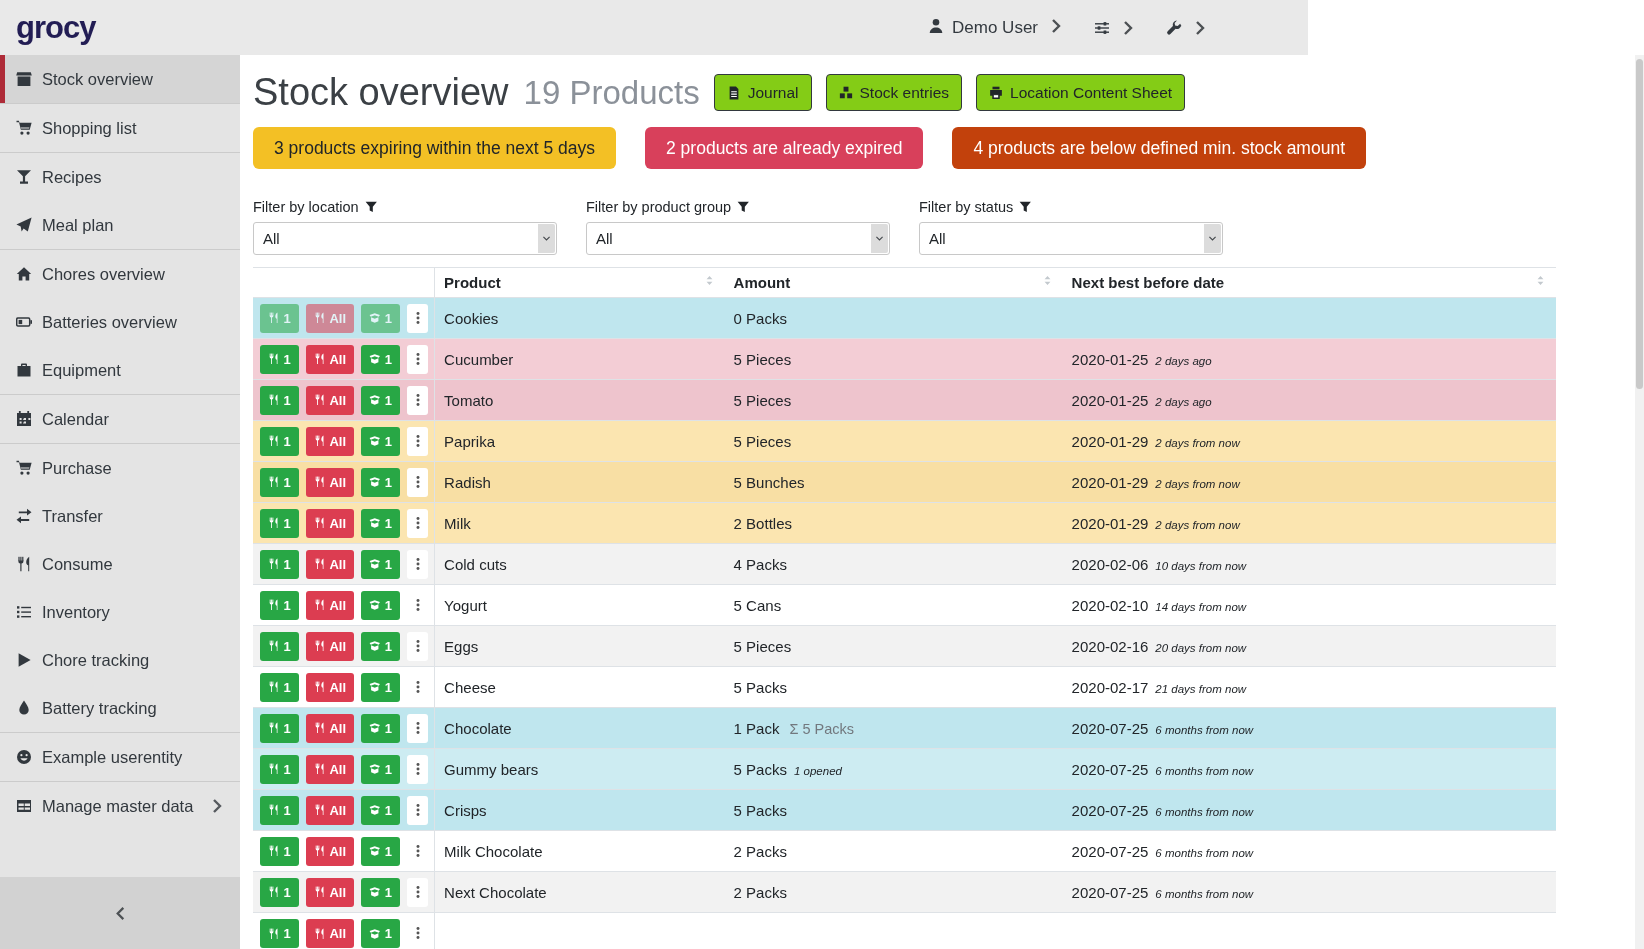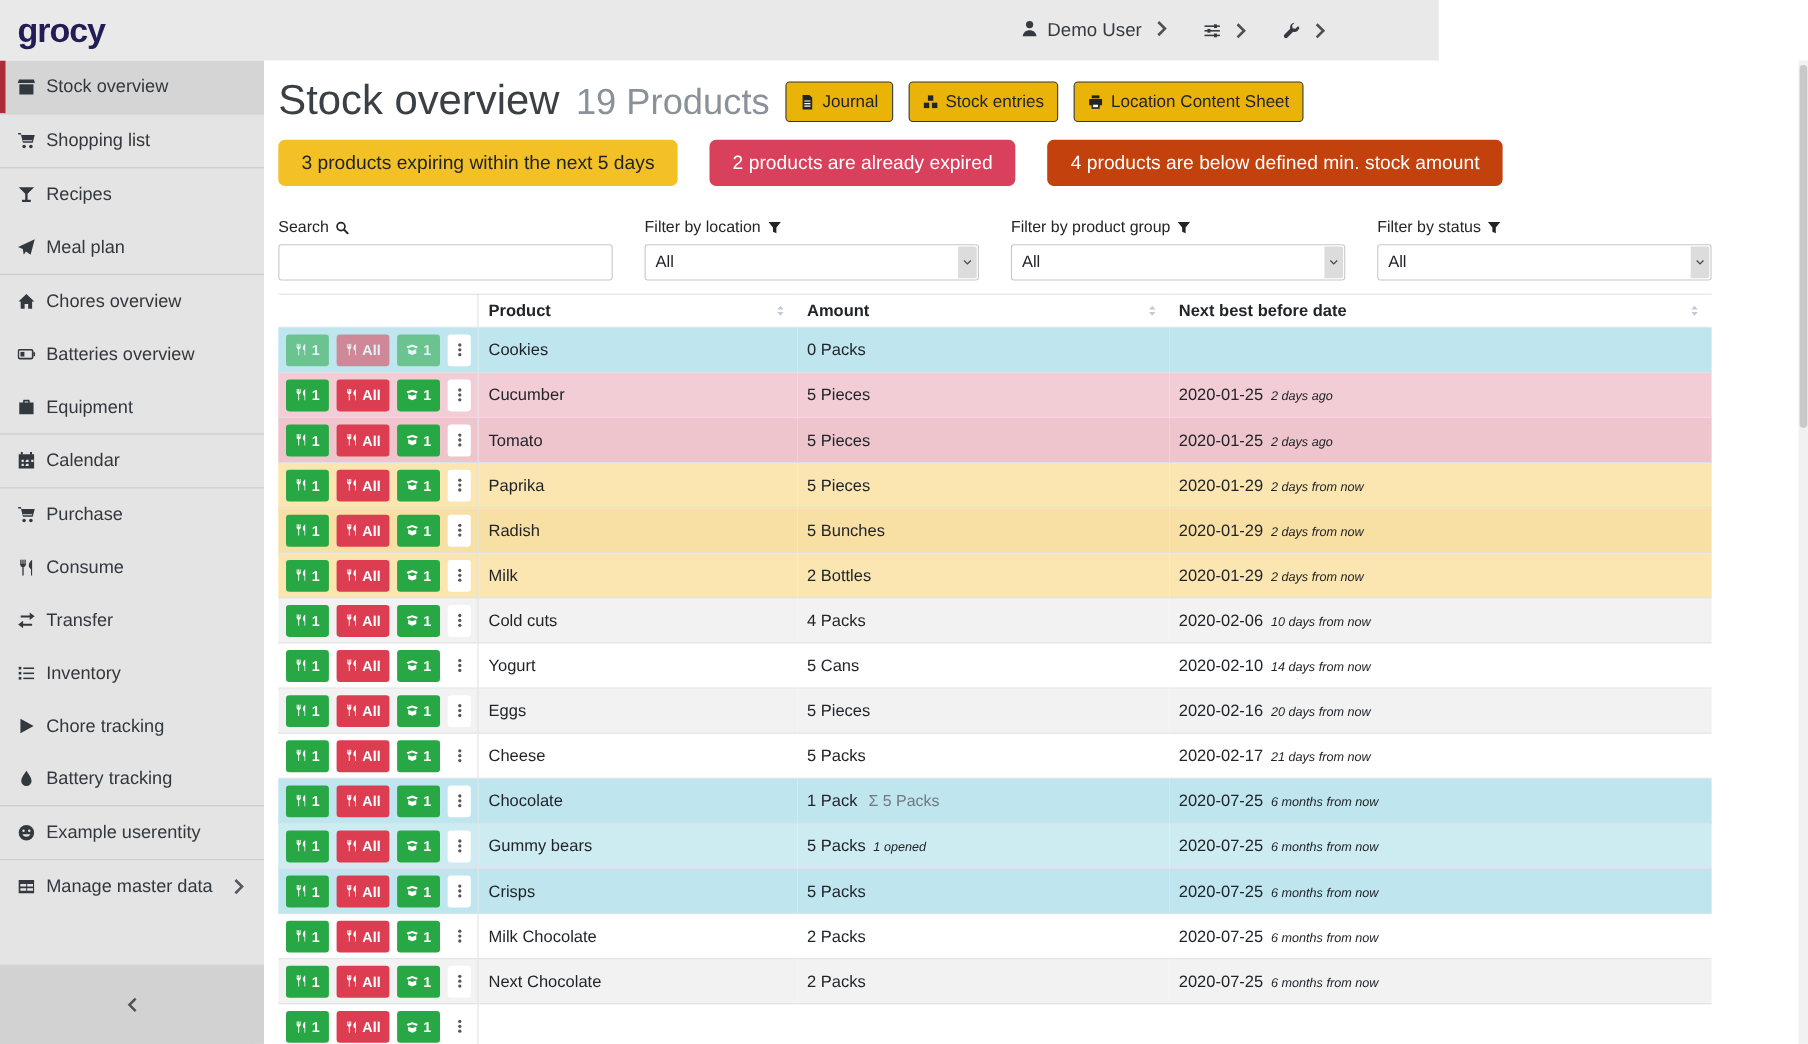--- a/index.html
+++ b/index.html
@@ -28,21 +28,21 @@
     display:flex; align-items:center; justify-content:center; color:#4d5154; font-size:15px; cursor:pointer; }
 
   
   .main { position:absolute; left:240px; top:55px; right:0; bottom:0; background:#fff;
     padding:14px 88px 0 13px; overflow:hidden; }
   .page-head { display:flex; align-items:center; gap:13px; margin-top:2px; }
   .page-title { font-size:38px; color:#3b4045; }
   .page-count { font-size:33px; color:#8b9199; margin-left:2px; }
   .head-buttons { display:flex; gap:14px; margin-left:1px; }
   .head-btn { display:inline-flex; align-items:center; gap:7px; height:37px; padding:0 12px;
-    background:#eab308; border:1px solid #32383e; border-radius:4px; font-size:15.5px; color:#212529; cursor:pointer; }
+    background:#84cc16; border:1px solid #32383e; border-radius:4px; font-size:15.5px; color:#212529; cursor:pointer; }
   .head-btn .icon { font-size:14px; color:#212529; }
 
   
   .alerts { display:flex; gap:29px; margin-top:13px; }
   .alert { display:inline-flex; align-items:center; height:42px; padding:0 21px; border-radius:6px;
     font-size:17.5px; cursor:pointer; }
   .alert.warning { background:#f3c025; color:#212529; }
   .alert.danger  { background:#d8405b; color:#fff; }
   .alert.info    { background:#c2410c; color:#fff; }
 
@@ -57,21 +57,21 @@
     border-radius:3px; background:#fff; display:flex; align-items:center; padding:0 22px 0 9px;
     font-size:15px; color:#212529; cursor:pointer; }
   .sel-btn { position:absolute; top:1px; right:1px; bottom:1px; width:17px; background:#dcdcdc;
     border-radius:0 2px 2px 0; display:flex; align-items:center; justify-content:center;
     color:#44484c; font-size:9px; }
 
   
   table.stock { width:100%; border-collapse:collapse; margin-top:12px; }
   th { text-align:left; font-size:15px; color:#212529; font-weight:bold;
     border-top:1px solid #dee2e6; border-bottom:1px solid #dee2e6; height:30px; padding:0 9px; }
-  th .th-in { display:flex; align-items:center; }
+  th .th-in { display:flex; align-items:flex-start; }
   .sort { margin-left:auto; color:#c3c9ce; font-size:13px; cursor:pointer; }
   td { height:41px; padding:0 9px; border-top:1px solid #dee2e6; font-size:15px; color:#212529; }
   tbody tr:first-child td { border-top:none; }
   th.cell-actions, td.cell-actions { border-right:1px solid #dee2e6; padding:0 6px 0 7px; white-space:nowrap; }
   tbody tr:nth-child(odd)  { background:#f2f2f2; }
   tbody tr:nth-child(even) { background:#ffffff; }
   tbody tr.row-expired  { background:#f3cdd5; }
   tbody tr:nth-child(odd).row-expired { background:#eec4cd; }
   tbody tr.row-due      { background:#fbe5b0; }
   tbody tr:nth-child(odd).row-due { background:#f8dfa4; }
@@ -230,36 +230,36 @@
             <path d="M.5.8h2.4l.6 2H15.6l-1.9 6.9H4.9L3.2 2.9 2.7 2.2H.5zM5.1 8.4h8l.3-1H4.8z"></path>
             <circle cx="5.9" cy="13.1" r="1.6"></circle>
             <circle cx="12.1" cy="13.1" r="1.6"></circle>
           </svg>
         </span>
         <span>Purchase</span>
       </div>
       <div class="side-item">
         <span class="icon ">
           <svg viewBox="0 0 16 16">
+            <path d="M11 .8l4.5 3.4L11 7.6V5.3H2.8V3.5H11zM5 8.4L.5 11.8 5 15.2v-2.3h8.2v-1.8H5z"></path>
+          </svg>
+        </span>
+        <span>Transfer</span>
+      </div>
+      <div class="side-item">
+        <span class="icon ">
+          <svg viewBox="0 0 16 16">
             <rect x="2.4" y="0.8" width="1.2" height="4.2"></rect>
             <rect x="4.3" y="0.8" width="1.2" height="4.2"></rect>
             <rect x="6.2" y="0.8" width="1.2" height="4.2"></rect>
             <path d="M2.4 4.4h5v1c0 1.1-.8 1.9-1.9 2.1v7.7H4.3V7.5C3.2 7.3 2.4 6.5 2.4 5.4z"></path>
             <path d="M13.2.8c-2.1 1.4-3 3.4-3 5.4 0 1.7.9 2.8 2 3.1v5.9h1z"></path>
           </svg>
         </span>
         <span>Consume</span>
-      </div>
-      <div class="side-item">
-        <span class="icon ">
-          <svg viewBox="0 0 16 16">
-            <path d="M11 .8l4.5 3.4L11 7.6V5.3H2.8V3.5H11zM5 8.4L.5 11.8 5 15.2v-2.3h8.2v-1.8H5z"></path>
-          </svg>
-        </span>
-        <span>Transfer</span>
       </div>
       <div class="side-item">
         <span class="icon ">
           <svg viewBox="0 0 16 16">
             <rect x="1" y="2.2" width="2.4" height="2.4"></rect>
             <rect x="5.2" y="2.8" width="9.8" height="1.4"></rect>
             <rect x="1" y="6.8" width="2.4" height="2.4"></rect>
             <rect x="5.2" y="7.4" width="9.8" height="1.4"></rect>
             <rect x="1" y="11.4" width="2.4" height="2.4"></rect>
             <rect x="5.2" y="12" width="9.8" height="1.4"></rect>
@@ -362,30 +362,20 @@
       </div>
       <div class="alert danger">
         <span>2 products are already expired</span>
       </div>
       <div class="alert info">
         <span>4 products are below defined min. stock amount</span>
       </div>
     </div>
 
   <div class="filters">
-      <div class="fgroup"><div class="flabel">
-    <span>Search</span>
-          <span class="icon ">
-            <svg viewBox="0 0 16 16">
-              <circle cx="6.4" cy="6.4" r="4.6" fill="none" stroke="currentColor" stroke-width="2"></circle>
-              <path d="M9.9 9.9l5.1 5.1" stroke="currentColor" stroke-width="2.4"></path>
-            </svg>
-          </span>
-        </div>
-  <input class="finput" value="" placeholder="" style=""></div>
       <div class="fgroup">
         <div class="flabel">
       <span>Filter by location</span>
           <span class="icon ">
             <svg viewBox="0 0 16 16">
               <path d="M.8 1h14.4L10 7.4v6.8l-4-1.9V7.4z"></path>
             </svg>
           </span>
         </div>
     <div class="fselect">

